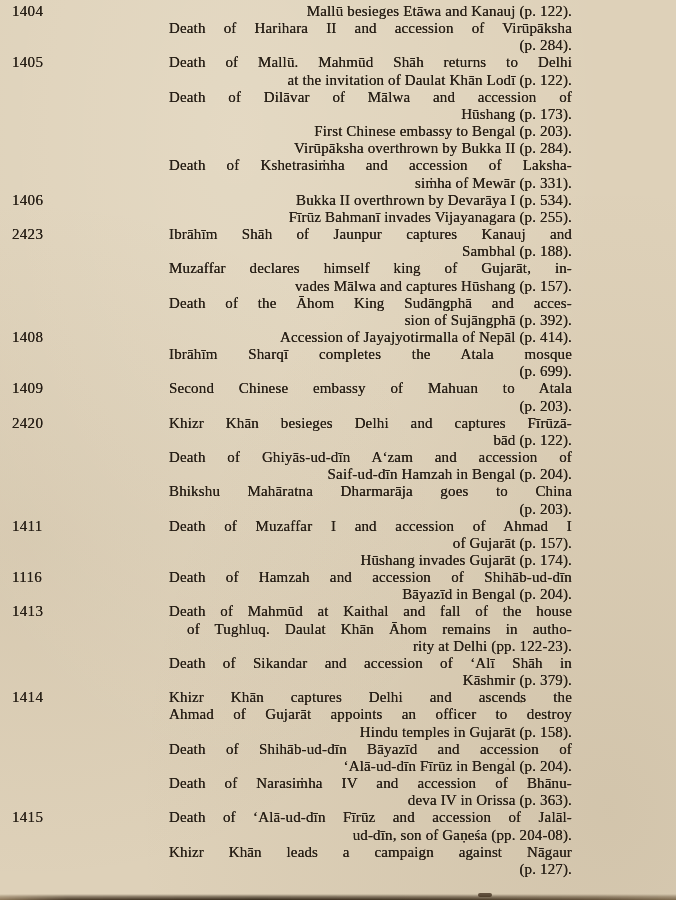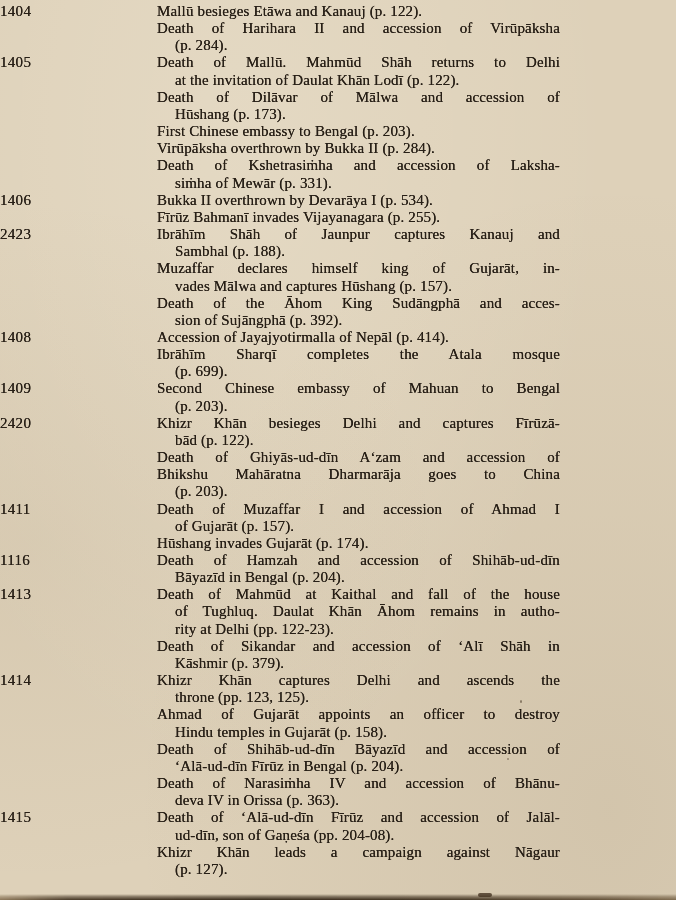--- a/index.html
+++ b/index.html
@@ -30,32 +30,33 @@
     align-items: flex-start;
   }
   .year-cell {
     width: 157px;
     box-sizing: border-box;
     flex: none;
     font-size: 15px;
     line-height: 17.15px;
     letter-spacing: 0.3px;
     text-shadow: 0 0 0.45px #2a221a;
+    margin-left: 12px;
   }
   .events-cell {
     width: 403px;
     flex: none;
   }
   .event { margin: 0; }
   .line {
     font-size: 15px;
     line-height: 17.15px;
     letter-spacing: 0.15px;
     white-space: normal;
-    text-align: left;
+    text-align: right;
     text-shadow: 0 0 0.45px #2a221a;
   }
   .line.just {
     text-align: justify;
     text-align-last: justify;
   }
   .line.cont {
     padding-left: 18px;
   }
   #page-bottom-edge {
@@ -161,34 +162,35 @@
           <div class="event">
             <div class="line just">Ibrāhīm Sharqī completes the Atala mosque</div>
             <div class="line cont">(p. 699).</div>
           </div>
         </div>
       </div>
       <div class="entry-row">
         <div class="year-cell">1409</div>
         <div class="events-cell">
           <div class="event">
-            <div class="line just">Second Chinese embassy of Mahuan to Bengal</div>
+            <div class="line just">Second Chinese embassy of Mahuan to Atala</div>
             <div class="line cont">(p. 203).</div>
           </div>
         </div>
       </div>
       <div class="entry-row">
         <div class="year-cell">2420</div>
         <div class="events-cell">
           <div class="event">
             <div class="line just">Khizr Khān besieges Delhi and captures Fīrūzā-</div>
             <div class="line cont">bād (p. 122).</div>
           </div>
           <div class="event">
             <div class="line just">Death of Ghiyās-ud-dīn A‘zam and accession of</div>
+            <div class="line cont">Saif-ud-dīn Hamzah in Bengal (p. 204).</div>
           </div>
           <div class="event">
             <div class="line just">Bhikshu Mahāratna Dharmarāja goes to China</div>
             <div class="line cont">(p. 203).</div>
           </div>
         </div>
       </div>
       <div class="entry-row">
         <div class="year-cell">1411</div>
         <div class="events-cell">
@@ -222,21 +224,20 @@
             <div class="line just">Death of Sikandar and accession of ‘Alī Shāh in</div>
             <div class="line cont">Kāshmir (p. 379).</div>
           </div>
         </div>
       </div>
       <div class="entry-row">
         <div class="year-cell">1414</div>
         <div class="events-cell">
           <div class="event">
             <div class="line just">Khizr Khān captures Delhi and ascends the</div>
-            <div class="line cont">throne (pp. 123, 125).</div>
           </div>
           <div class="event">
             <div class="line just">Ahmad of Gujarāt appoints an officer to destroy</div>
             <div class="line cont">Hindu temples in Gujarāt (p. 158).</div>
           </div>
           <div class="event">
             <div class="line just">Death of Shihāb-ud-dīn Bāyazīd and accession of</div>
             <div class="line cont">‘Alā-ud-dīn Fīrūz in Bengal (p. 204).</div>
           </div>
           <div class="event">

